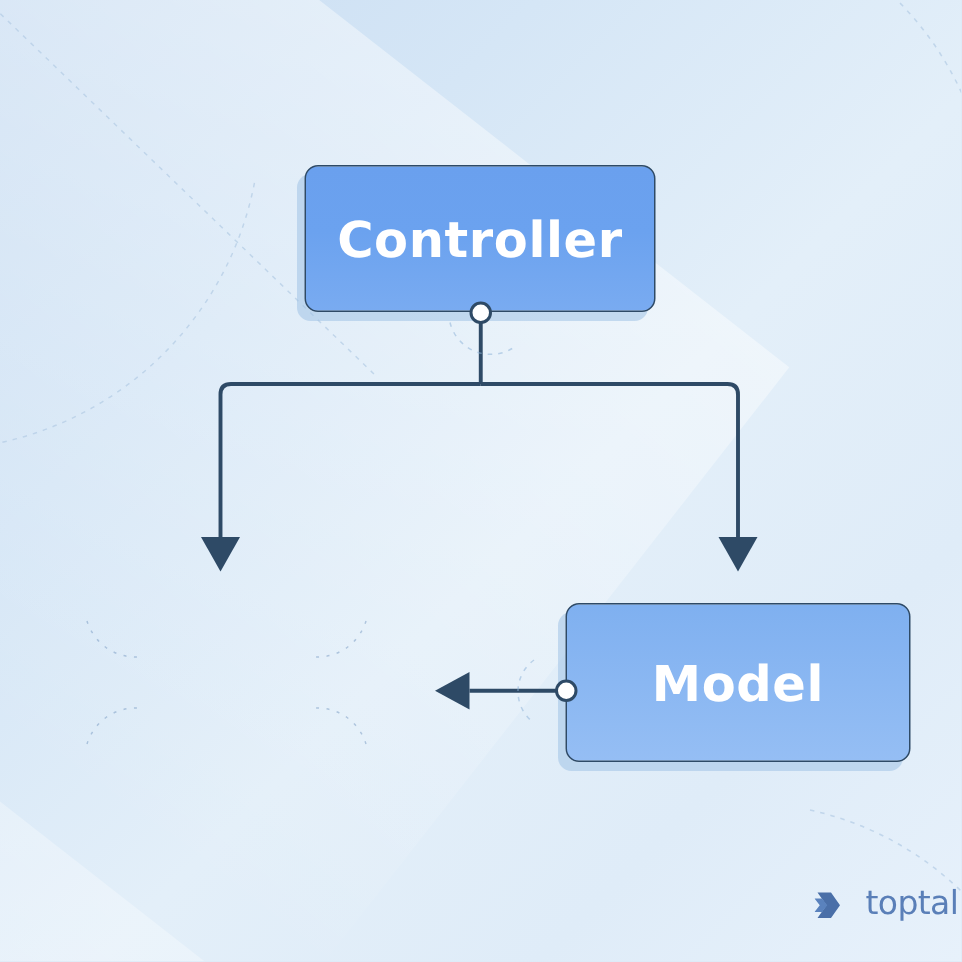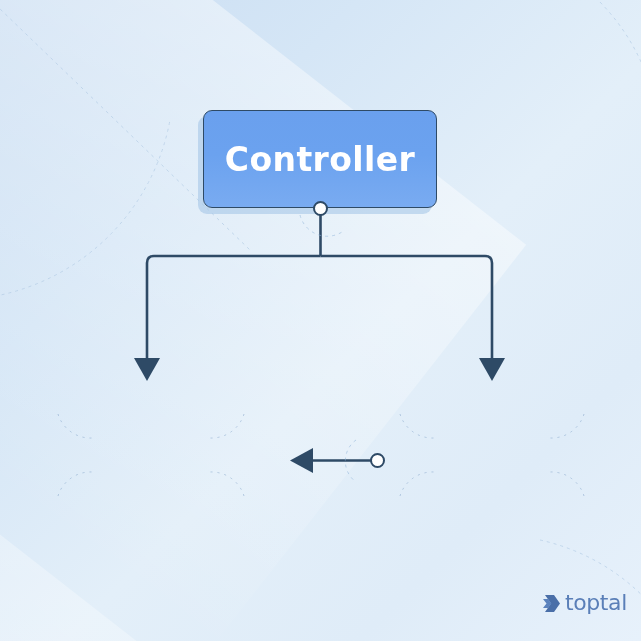--- a/index.html
+++ b/index.html
@@ -88,21 +88,21 @@
     background: #ffffff;
     border: 2.4px solid #2e4a66;
   }
   #port-controller-out { left: 313px; top: 201px; }
   #port-model-out      { left: 370px; top: 453px; }
   #brand {
     position: absolute;
     left: 543px; top: 592px;
     display: flex;
     align-items: center;
-    gap: 3px;
+    gap: 15px;
   }
   #brand-wordmark {
     color: #5a7fb8;
     font-size: 22px;
     letter-spacing: -0.4px;
     line-height: 1;
   }
 </style>
 </head>
 <body>
@@ -157,20 +157,23 @@
       <path d="M 400 496 A 34 34 0 0 1 434 472"></path>
       <path d="M 584 496 A 34 34 0 0 0 550 472"></path>
     </g>
   </svg>
 
   <div class="node" id="node-controller">
     <span class="node-label">Controller</span>
   </div>
 
 
+  <div class="node" id="node-model">
+    <span class="node-label">Model</span>
+  </div>
 
   <div class="port" id="port-controller-out"></div>
   <div class="port" id="port-model-out"></div>
 
   <div id="brand">
     <svg width="19" height="21" viewBox="0 0 19 21">
       <path d="M 2 2 L 11 2 L 17 10.5 L 11 19 L 2 19 L 8 10.5 Z" fill="#4a6fa8"></path>
       <path d="M 0 6 L 5 6 L 8.5 10.5 L 5 15 L 0 15 L 3.5 10.5 Z" fill="#5a82bd"></path>
     </svg>
     <span id="brand-wordmark">toptal</span>

